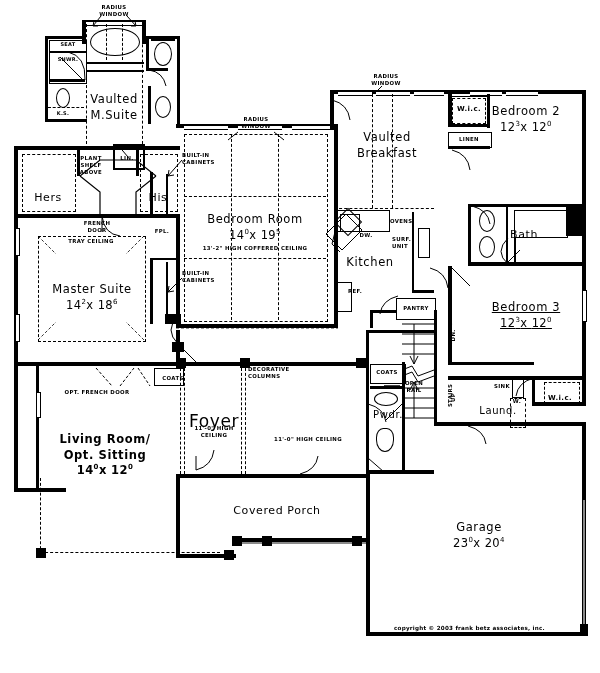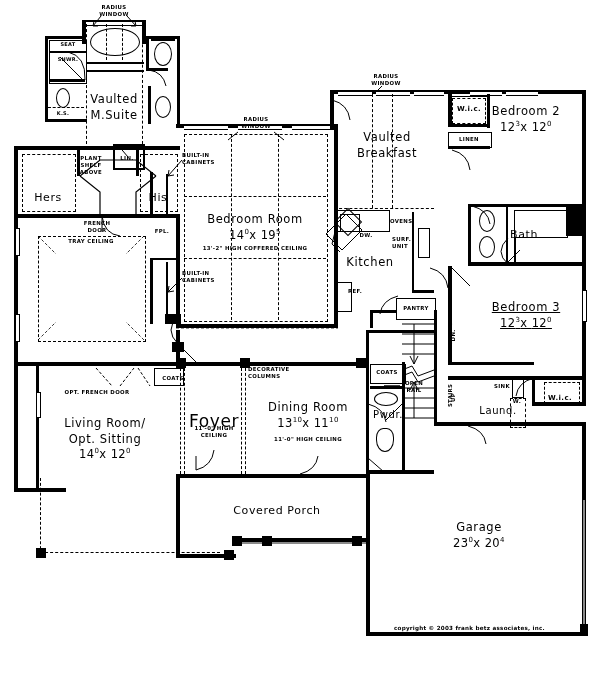--- a/index.html
+++ b/index.html
@@ -105,27 +105,31 @@
 
   <div class="w" style="left:14px;top:214px;width:4px;height:152px;"></div>
   <div class="w" style="left:14px;top:362px;width:166px;height:4px;"></div>
   <div class="w" style="left:176px;top:214px;width:4px;height:100px;"></div>
   <div class="w" style="left:176px;top:330px;width:4px;height:36px;"></div>
   <div class="win" style="left:15px;top:228px;width:3px;height:26px;border:1.5px solid #000;"></div>
   <div class="win" style="left:15px;top:314px;width:3px;height:26px;border:1.5px solid #000;"></div>
 
   <div class="dash" style="left:38px;top:236px;width:106px;height:104px;"></div>
   <div class="lbl tiny ctr" style="left:91px;top:238px;width:70px;"><span>TRAY CEILING</span></div>
+  <div class="lbl room" style="left:42px;top:282px;width:100px;">
+    <span>Master Suite</span><br>
+    <span class="dim"><span>14</span><sup>2</sup>x <span>18</span><sup>6</sup></span>
+  </div>
 
   <div class="w" style="left:14px;top:362px;width:4px;height:130px;"></div>
   <div class="w" style="left:14px;top:488px;width:52px;height:4px;"></div>
   <div class="w" style="left:36px;top:366px;width:3px;height:126px;"></div>
   <div class="win" style="left:36px;top:392px;width:3px;height:24px;border:1.5px solid #000;"></div>
   <div class="lbl tiny ctr" style="left:97px;top:389px;width:96px;"><span>OPT. FRENCH DOOR</span></div>
-  <div class="lbl room" style="left:50px;top:416px;width:110px;">
+  <div class="lbl room" style="left:50px;top:432px;width:110px;font-weight:bold;">
     <span>Living Room/</span><br><span>Opt. Sitting</span><br>
     <span class="dim"><span>14</span><sup>0</sup>x <span>12</span><sup>0</sup></span>
   </div>
 
   <div class="w" style="left:176px;top:124px;width:162px;height:4px;"></div>
   <div class="win" style="left:184px;top:125px;width:44px;height:3px;"></div>
   <div class="win" style="left:238px;top:125px;width:44px;height:3px;"></div>
   <div class="win" style="left:292px;top:125px;width:40px;height:3px;"></div>
   <div class="lbl tiny ctr" style="left:256px;top:116px;width:60px;">
     <span>RADIUS</span><br><span>WINDOW</span>
@@ -274,24 +278,20 @@
   <div class="dashv" style="left:180px;top:368px;height:106px;"></div>
   <div class="dashv" style="left:184px;top:368px;height:106px;"></div>
   <div class="dashv" style="left:241px;top:368px;height:106px;"></div>
   <div class="dashv" style="left:245px;top:368px;height:106px;"></div>
 
   <div class="lbl room" style="left:186px;top:410px;width:56px;font-size:17px;"><span>Foyer</span></div>
   <div class="lbl tiny ctr" style="left:214px;top:425px;width:58px;">
     <span>11'-0" HIGH</span><br><span>CEILING</span>
   </div>
 
-  <div class="lbl room" style="left:252px;top:400px;width:112px;">
-    <span>Dining Room</span><br>
-    <span class="dim"><span>13</span><sup>10</sup>x <span>11</span><sup>10</sup></span>
-  </div>
   <div class="lbl tiny ctr" style="left:308px;top:436px;width:100px;"><span>11'-0" HIGH CEILING</span></div>
 
   <div class="lbl tiny" style="left:156px;top:375px;width:34px;"><span>COATS</span></div>
   <div class="ol" style="left:154px;top:368px;width:28px;height:16px;border-width:1.5px;"></div>
   <div class="blk" style="left:172px;top:342px;width:12px;height:10px;"></div>
 
   <div class="w" style="left:366px;top:362px;width:3px;height:112px;"></div>
   <div class="w" style="left:366px;top:470px;width:68px;height:4px;"></div>
   <div class="w" style="left:370px;top:386px;width:32px;height:3px;"></div>
   <div class="ol" style="left:370px;top:364px;width:34px;height:18px;border-width:1.5px;"></div>

